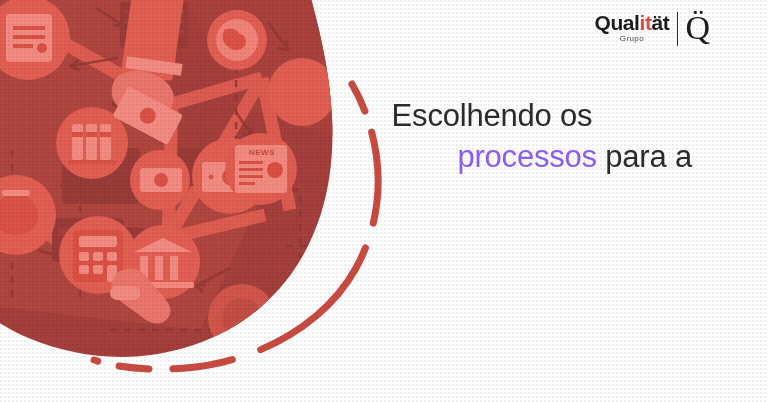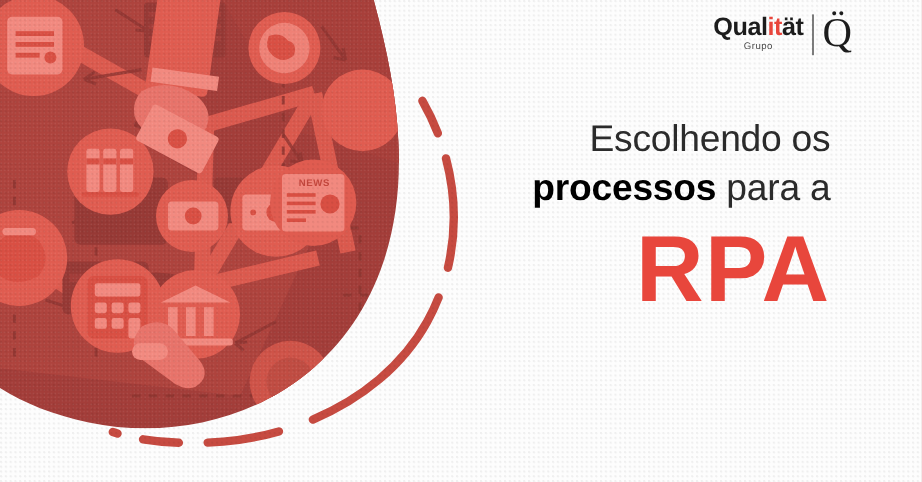--- a/index.html
+++ b/index.html
@@ -46,30 +46,31 @@
     text-align: right;
     z-index: 50;
   }
   .hl-line1 {
     font-size: 31px;
     line-height: 40px;
     font-weight: 400;
     color: #2b2b2b;
     letter-spacing: -0.2px;
     white-space: nowrap;
+    text-align: center;
   }
   .hl-line2 {
     font-size: 31px;
     line-height: 42px;
     font-weight: 400;
     color: #2b2b2b;
     letter-spacing: -0.2px;
     white-space: nowrap;
   }
-  .hl-line2 .em { font-weight: 700; color:#000000; }
+  .hl-line2 .em { font-weight: 400; color:#8b5cf6; }
   .hl-acronym {
     font-size: 78px;
     line-height: 84px;
     font-weight: 700;
     color: #e8463c;
     letter-spacing: 1px;
     margin-top: 4px;
     white-space: nowrap;
   }
 
@@ -389,17 +390,16 @@
       <div class="logo-main"><span>Qual</span><span class="red">it</span><span>ät</span></div>
       <div class="logo-sub">Grupo</div>
     </div>
     <div id="logo-div"></div>
     <div id="logo-q">Q̈</div>
   </div>
 
   <div id="headline">
     <div class="hl-line1">Escolhendo os</div>
     <div class="hl-line2"><span class="em">processos</span><span> para a</span></div>
-    <div class="hl-acronym">RPA</div>
   </div>
 
   <div id="dot-texture"></div>
 </div>
 
 </body></html>

